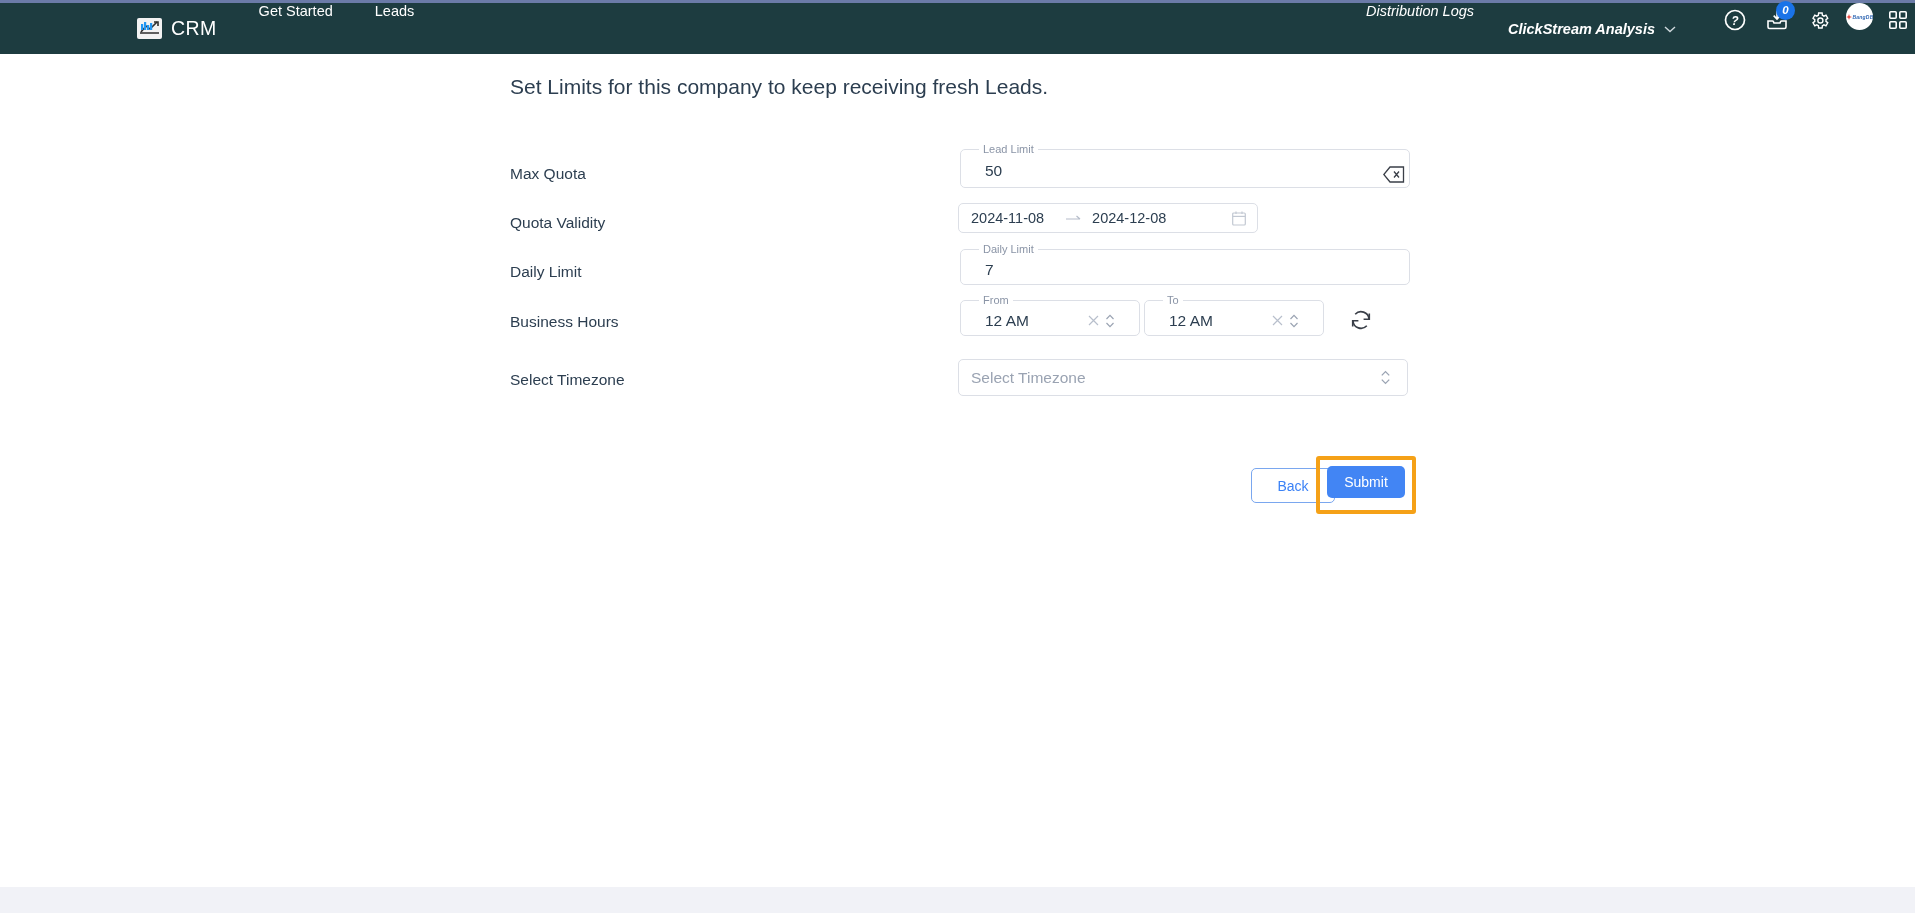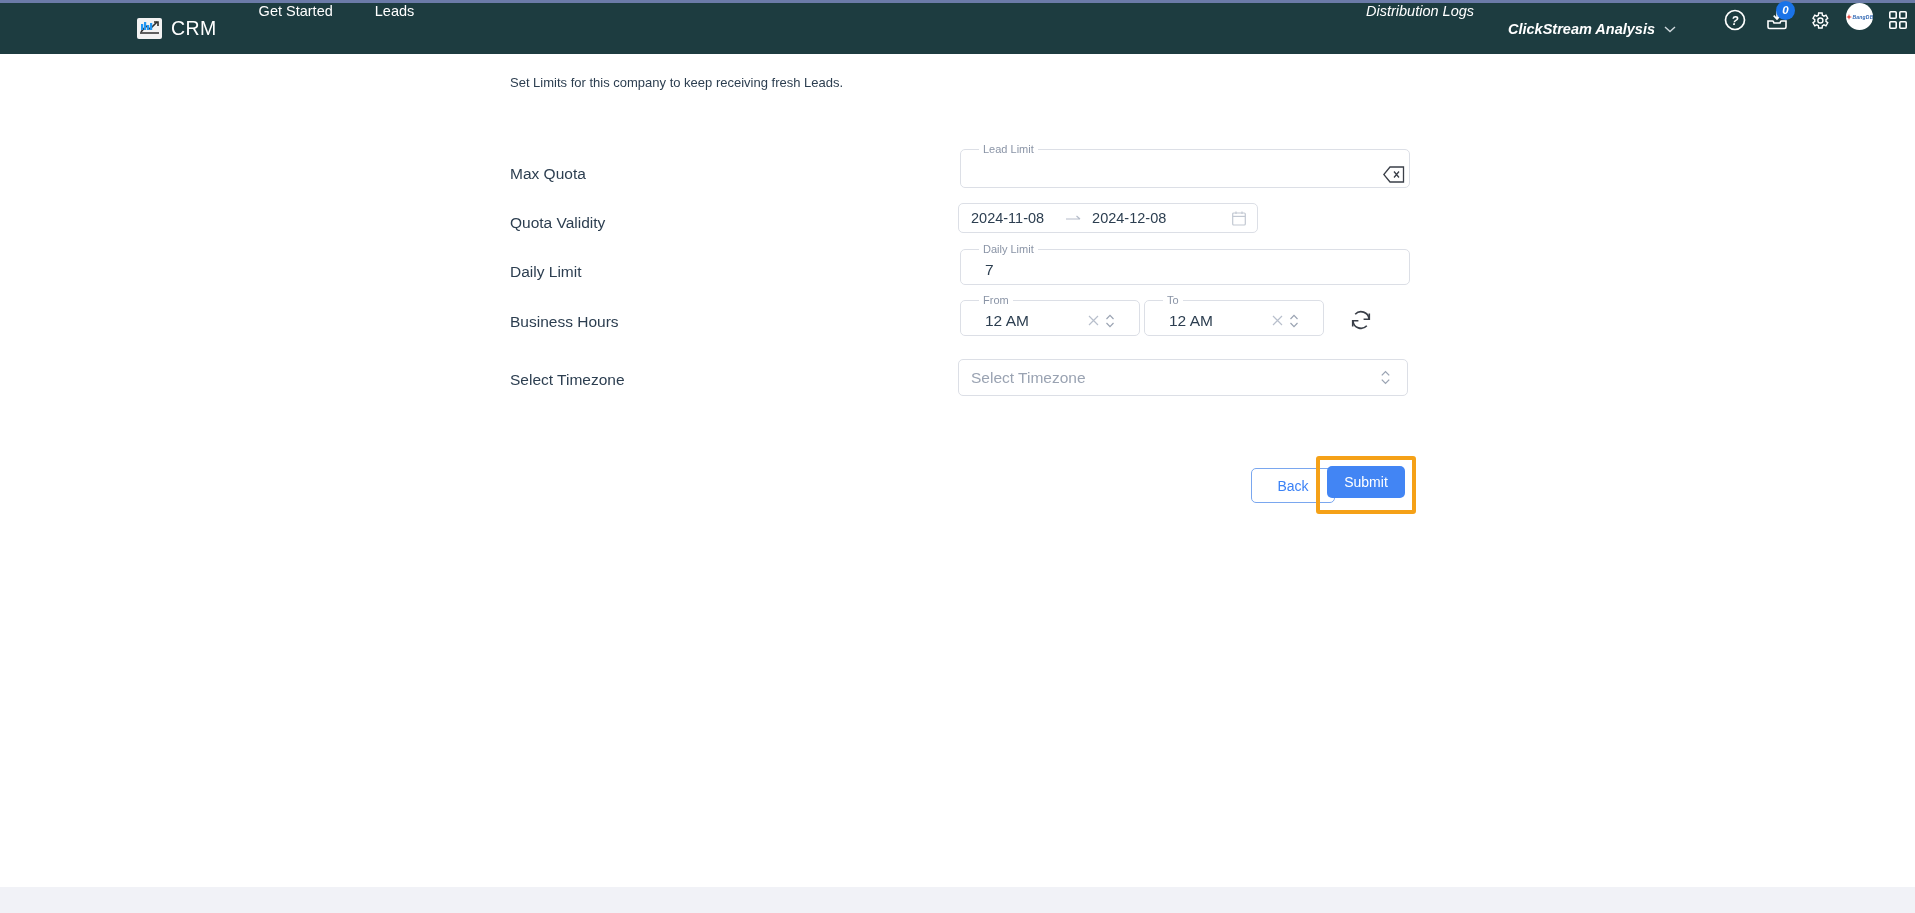--- a/index.html
+++ b/index.html
@@ -70,21 +70,21 @@
   .avatar-txt {
     font-size: 5px; color: #2f66b3; font-weight: bold;
     letter-spacing: .2px; white-space: nowrap;
   }
 
   
   #main { position: absolute; left: 0; top: 54px; width: 1915px; height: 833px; background: #fff; }
 
   .intro {
     position: absolute; left: 510px; top: 21px;
-    font-size: 13px; color: #2c3e50;
+    font-size: 21px; color: #2c3e50;
   }
 
   .form-rows { position: absolute; left: 0; top: 0; width: 100%; }
 
   .row-label {
     position: absolute; left: 510px;
     font-size: 15.5px; color: #2c3e50;
   }
 
   
@@ -234,20 +234,21 @@
   <div class="form-rows">
 
     <div class="row-label" style="top:111px;">Max Quota</div>
     <div class="row-label" style="top:160px;">Quota Validity</div>
     <div class="row-label" style="top:209px;">Daily Limit</div>
     <div class="row-label" style="top:259px;">Business Hours</div>
     <div class="row-label" style="top:317px;">Select Timezone</div>
 
     <fieldset class="field" style="left:958px; top:89px; width:450px; height:45px;">
       <legend>Lead Limit</legend>
+      <div class="val" style="height:26px; margin-top:-3px;">50</div>
     </fieldset>
     <span class="backspace-btn" style="left:1383px; top:110px;">
       <svg width="22" height="17" viewBox="0 0 22 17">
         <path d="M7 1 L20.5 1 L20.5 16 L7 16 L0.8 8.5 Z" fill="none" stroke="#3a3f48" stroke-width="1.3"></path>
         <path d="M11 5.5 L16 11.5 M16 5.5 L11 11.5" stroke="#3a3f48" stroke-width="1.3"></path>
       </svg>
     </span>
 
     <div class="field plain" style="left:958px; top:149px; width:300px; height:30px;">
       <span class="val" style="padding-left:12px; font-size:14.5px;">2024-11-08</span>

